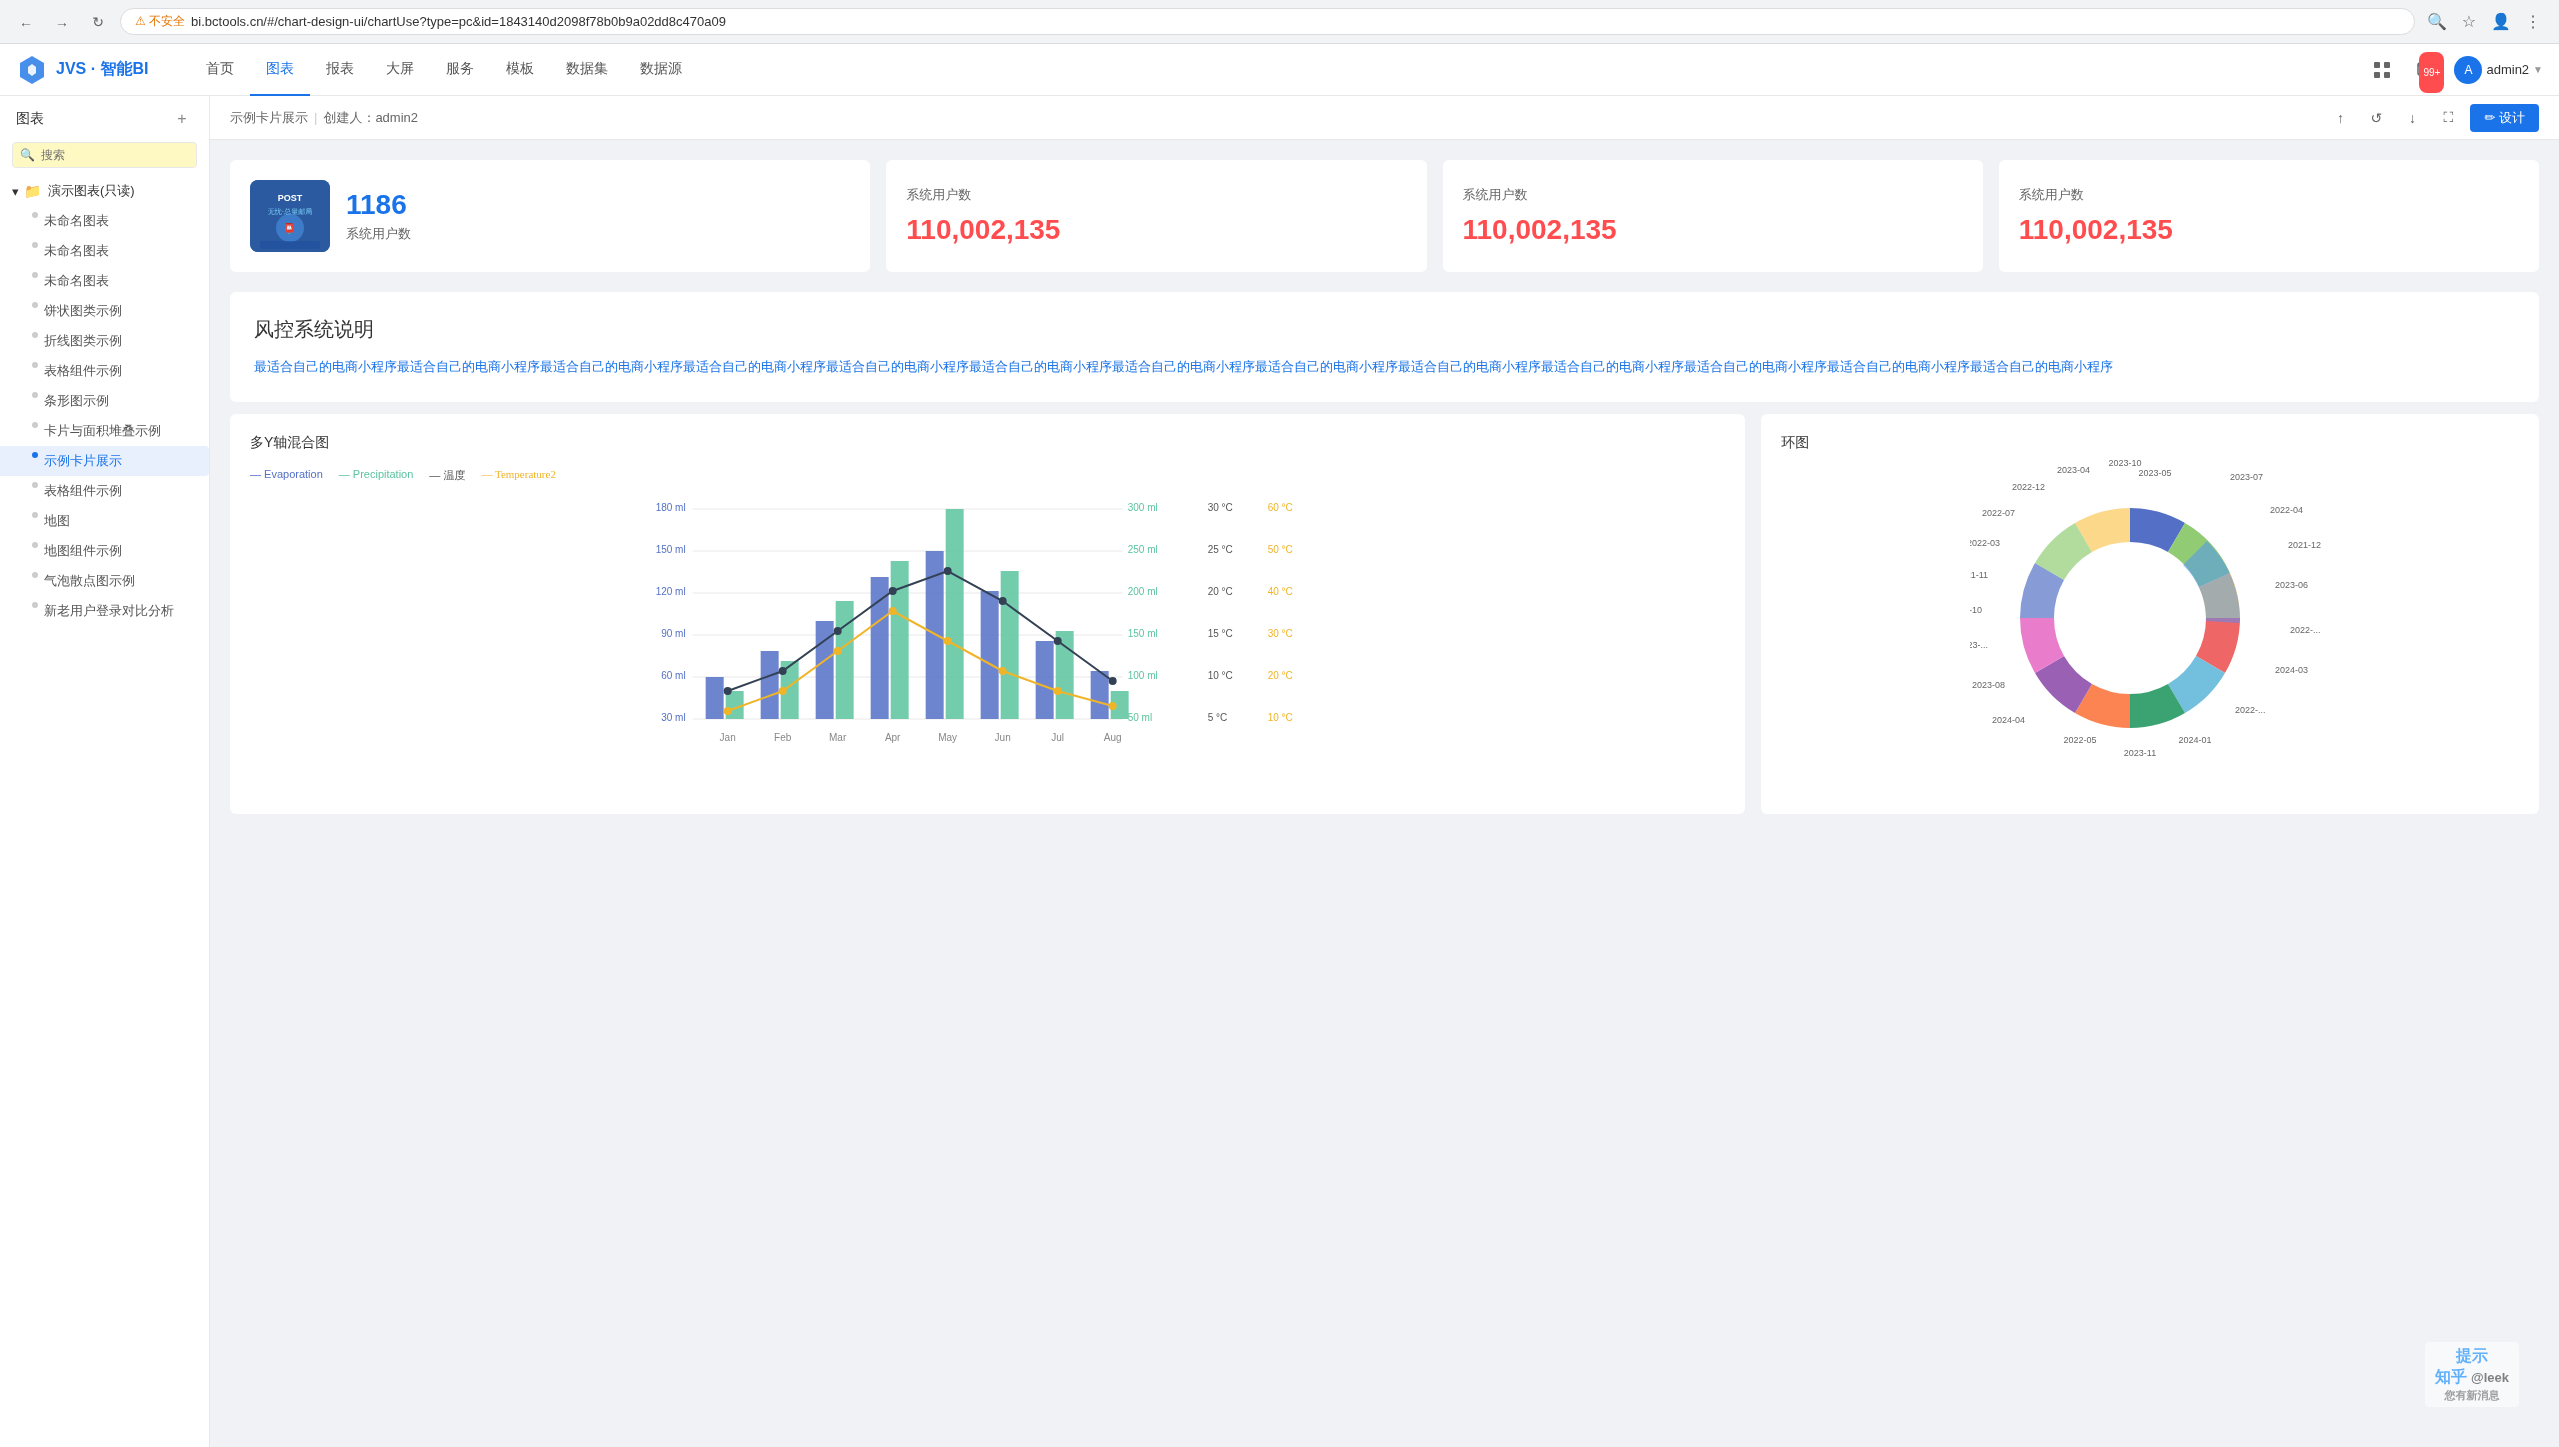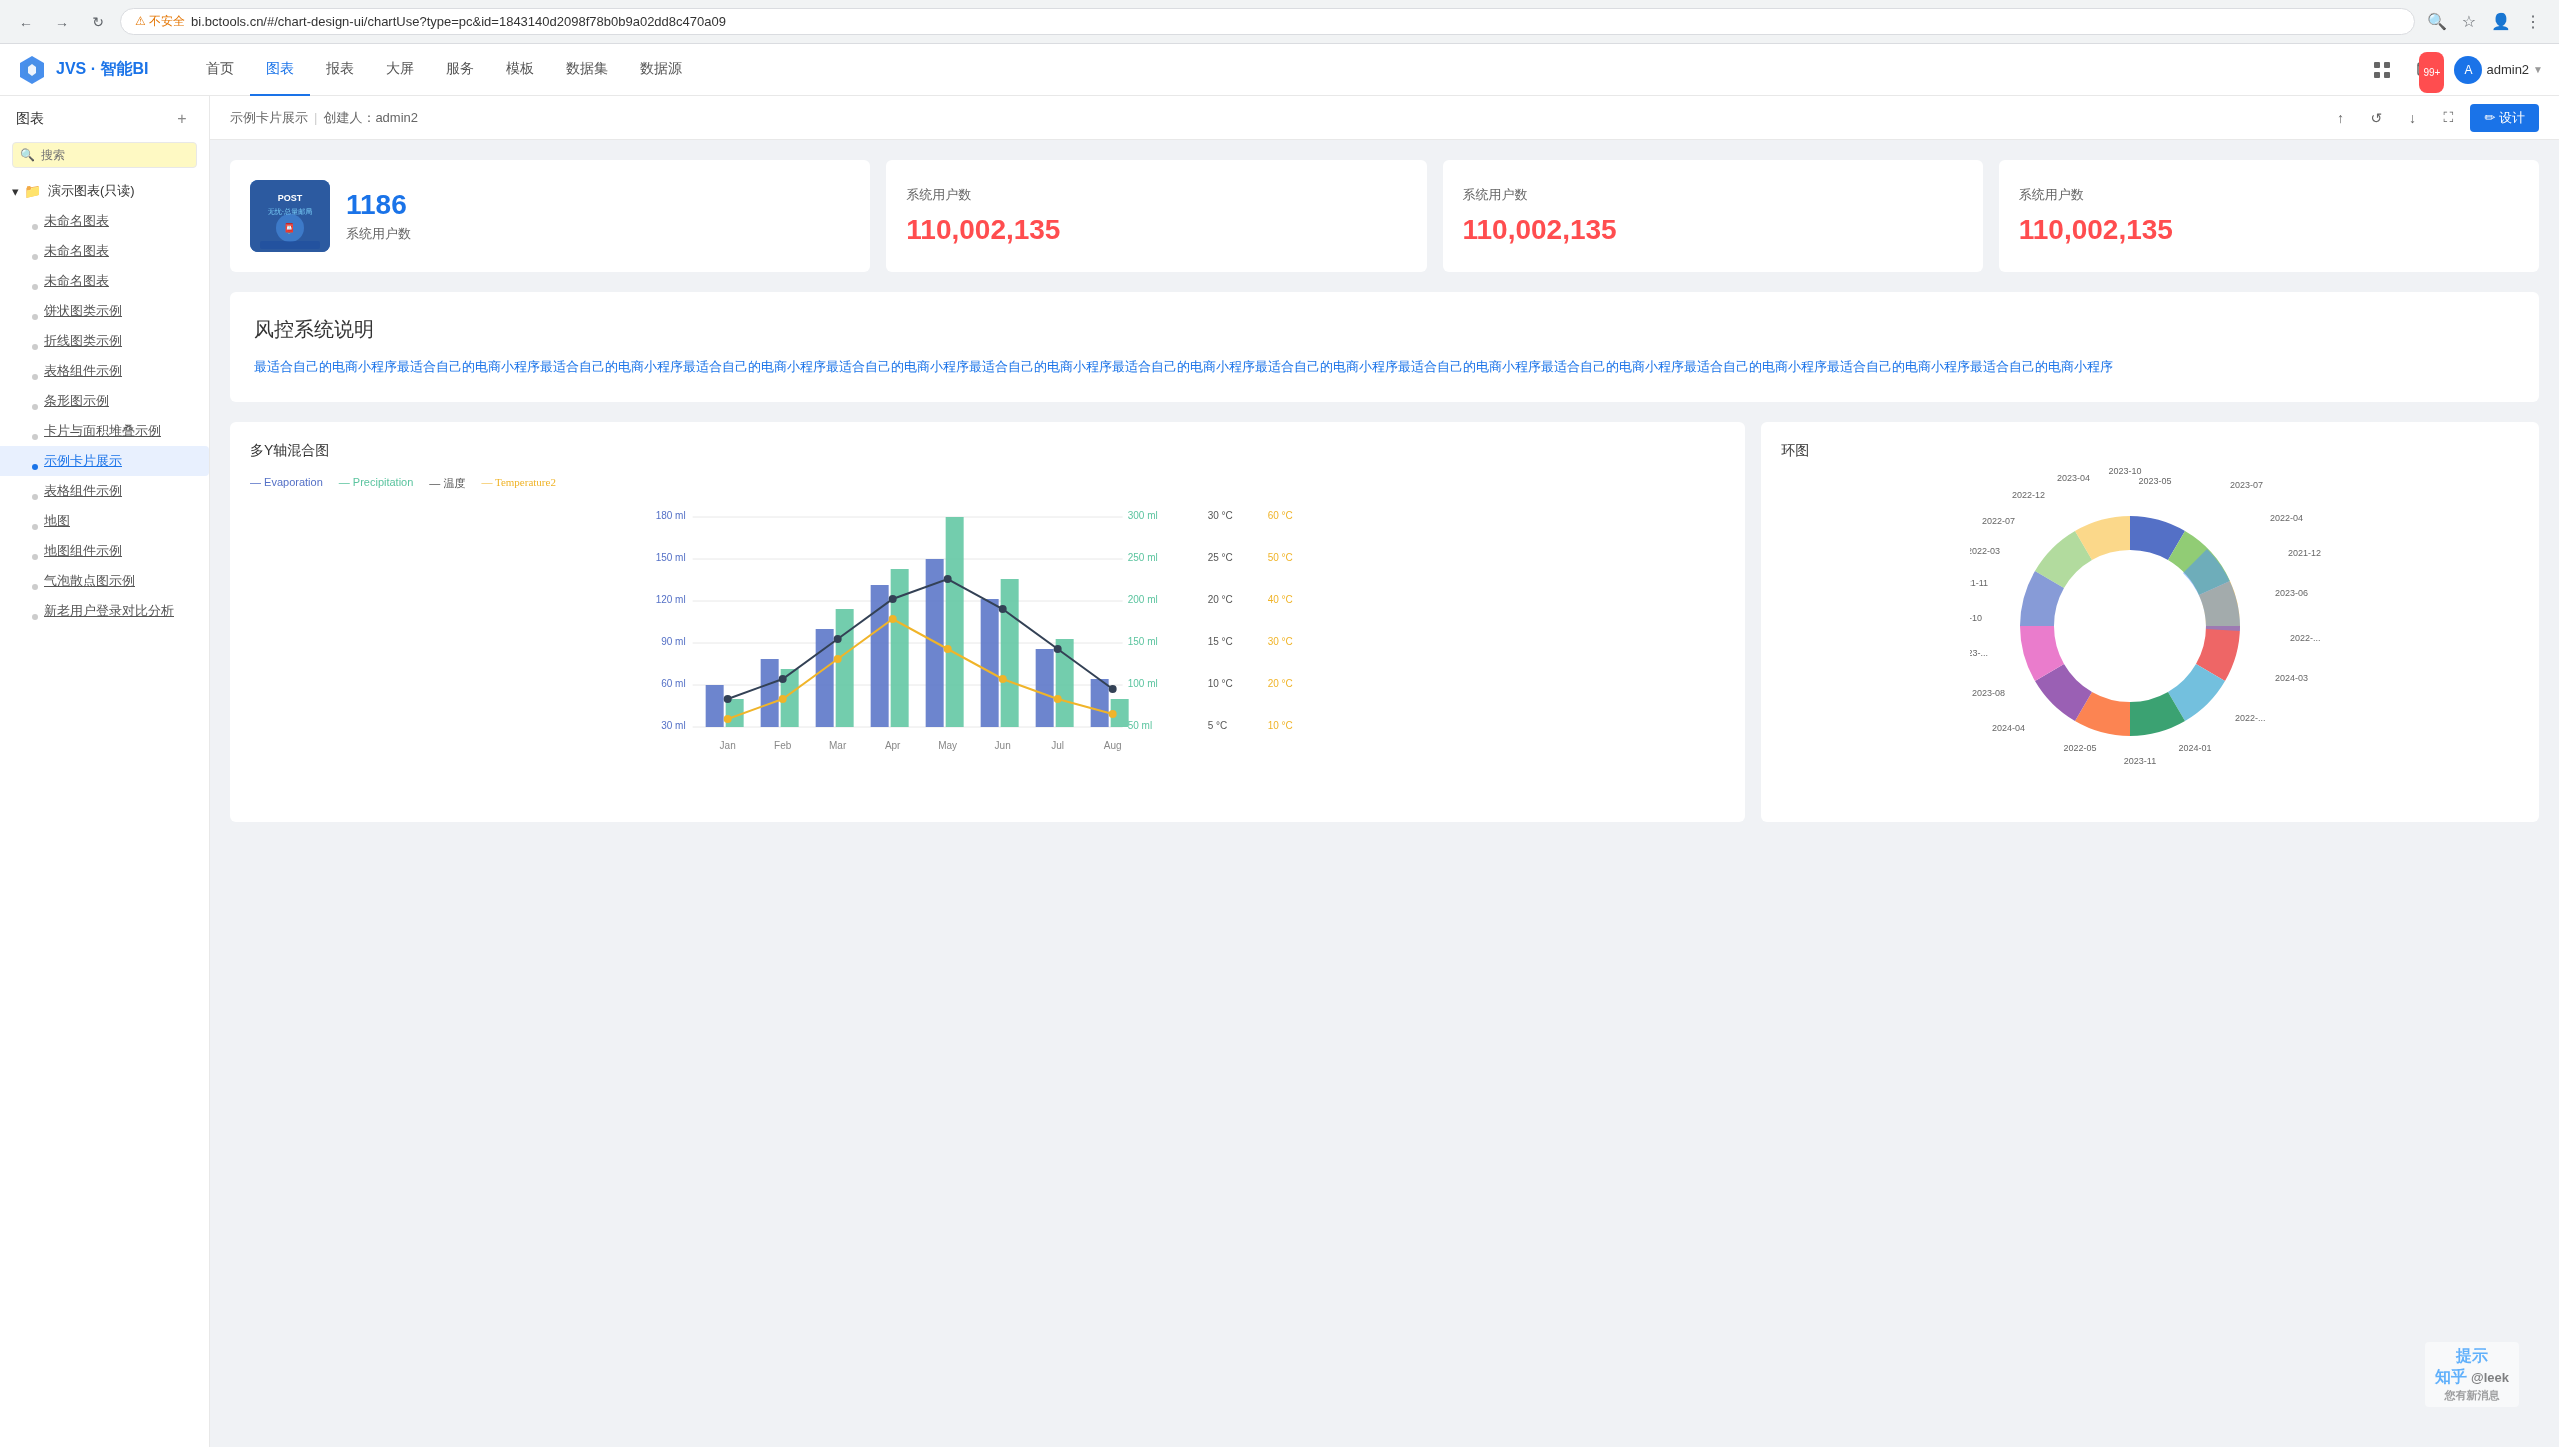--- a/index.html
+++ b/index.html
@@ -42,21 +42,21 @@
     .sidebar-add-btn { width: 22px; height: 22px; display: flex; align-items: center; justify-content: center; cursor: pointer; color: #888; font-size: 16px; }
     .sidebar-search { padding: 4px 12px 8px; }
     .sidebar-search input { width: 100%; border: 1px solid #e8e8e8; border-radius: 4px; padding: 5px 10px 5px 28px; font-size: 12px; color: #888; background: #fef9c3; }
     .sidebar-search-wrap { position: relative; }
     .sidebar-search-icon { position: absolute; left: 8px; top: 50%; transform: translateY(-50%); color: #aaa; font-size: 12px; }
     .sidebar-list { flex: 1; overflow-y: auto; padding-bottom: 12px; }
     .sidebar-group { margin-bottom: 4px; }
     .sidebar-group-header { display: flex; align-items: center; gap: 6px; padding: 6px 12px; cursor: pointer; font-size: 13px; color: #333; }
     .sidebar-group-icon { color: #1a73e8; font-size: 14px; }
     .sidebar-group-label { flex: 1; }
-    .sidebar-item { padding: 6px 12px 6px 32px; cursor: pointer; font-size: 13px; color: #555; display: flex; align-items: flex-end; gap: 6px; border-radius: 0 4px 4px 0; text-decoration: underline; }
+    .sidebar-item { padding: 6px 12px 6px 32px; cursor: pointer; font-size: 13px; color: #555; display: flex; align-items: flex-start; gap: 6px; border-radius: 0 4px 4px 0; }
     .sidebar-item.active { background: #e8f0fe; color: #1a73e8; font-weight: 500; }
     .sidebar-item-dot { width: 6px; height: 6px; border-radius: 50%; background: #ccc; flex-shrink: 0; }
     .sidebar-item.active .sidebar-item-dot { background: #1a73e8; }
 
     
     .main-panel { flex: 1; display: flex; flex-direction: column; overflow: hidden; }
 
     
     .breadcrumb-bar { background: #fff; border-bottom: 1px solid #e8e8e8; padding: 0 20px; height: 44px; display: flex; align-items: center; justify-content: space-between; }
     .breadcrumb { display: flex; align-items: center; gap: 6px; font-size: 13px; color: #666; }
@@ -71,21 +71,21 @@
     
     .stats-row { display: flex; gap: 16px; margin-bottom: 20px; }
     .stat-card { background: #fff; border-radius: 6px; padding: 20px; flex: 1; display: flex; align-items: center; gap: 16px; }
     .stat-card-image { width: 80px; height: 72px; border-radius: 8px; overflow: hidden; background: linear-gradient(135deg, #4a90e2, #2c5aa0); display: flex; align-items: center; justify-content: center; flex-shrink: 0; }
     .stat-card-content { display: flex; flex-direction: column; gap: 4px; }
     .stat-number { font-size: 28px; font-weight: 600; color: #1a73e8; }
     .stat-number.red { color: #ff4d4f; }
     .stat-label { font-size: 13px; color: #666; }
 
     
-    .info-section { background: #fff; border-radius: 6px; padding: 24px; margin-bottom: 20px; }
+    .info-section { background: #fff; border-radius: 6px; padding: 24px; margin-bottom: 12px; }
     .info-title { font-size: 20px; font-weight: 500; color: #333; margin-bottom: 12px; }
     .info-text { font-size: 13px; color: #1a73e8; line-height: 1.8; }
 
     
     .charts-row { display: flex; gap: 16px; }
     .chart-card { background: #fff; border-radius: 6px; padding: 20px; flex: 1; }
     .chart-card.large { flex: 2; }
     .chart-title { font-size: 14px; font-weight: 500; color: #333; margin-bottom: 16px; }
 
     

